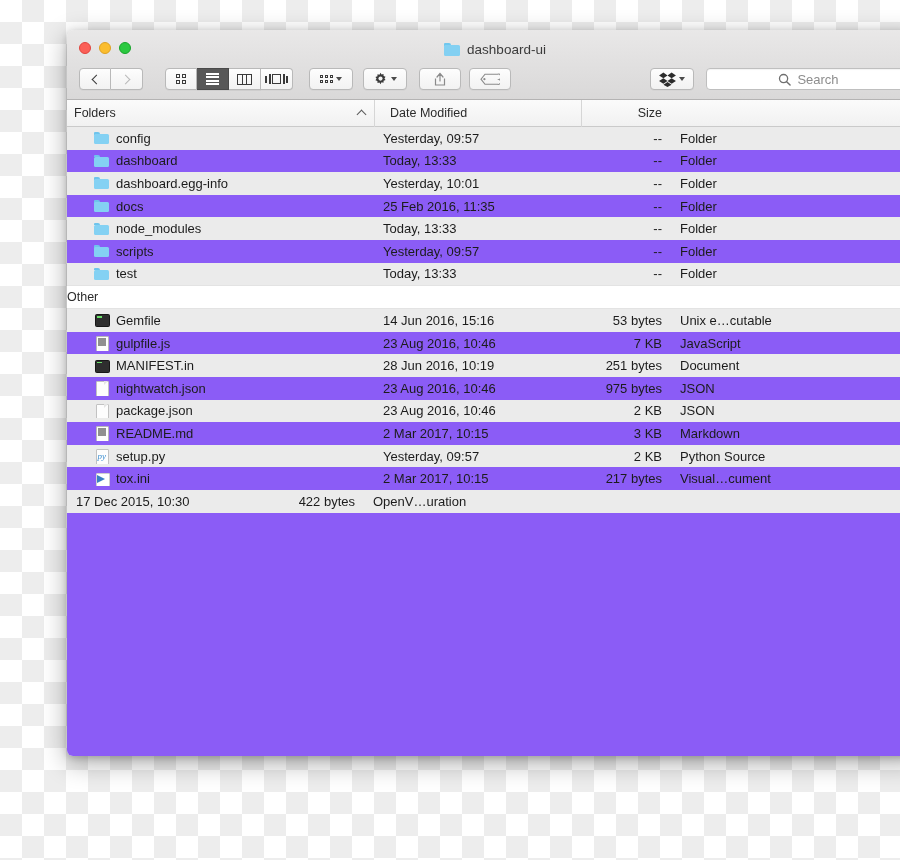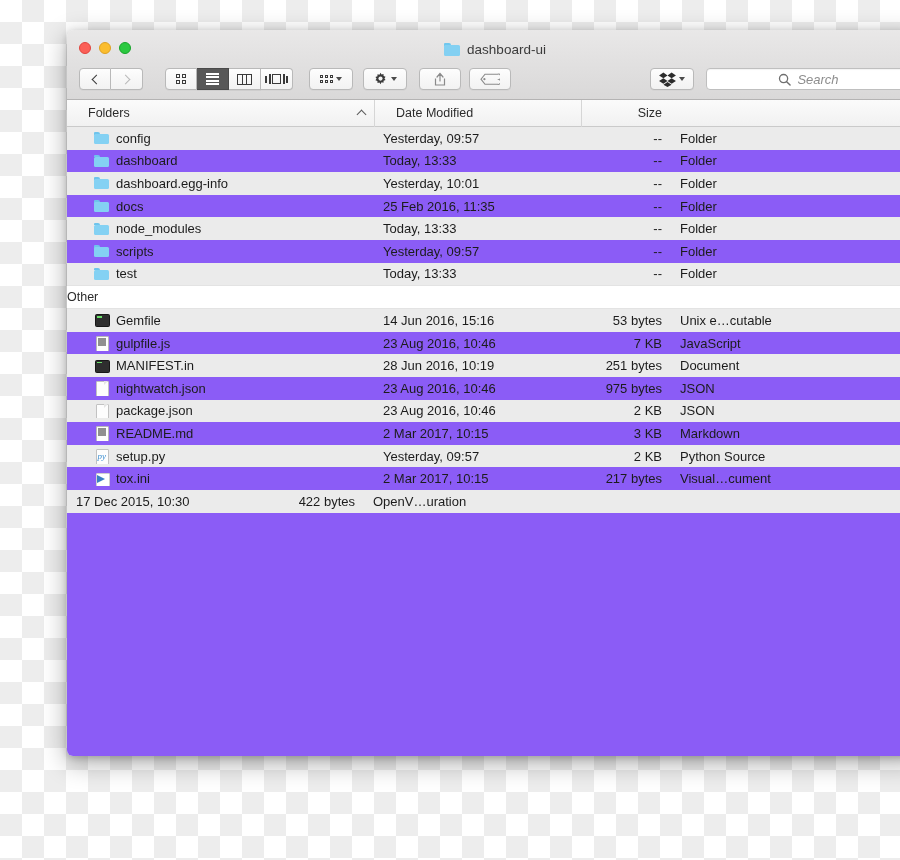--- a/index.html
+++ b/index.html
@@ -196,39 +196,38 @@
     border-radius: 4px;
     display: flex;
     align-items: center;
     justify-content: center;
     gap: 6px;
     box-shadow: inset 0 1px 1px rgba(0,0,0,0.05);
   }
   .search-placeholder {
     font-size: 13px;
     color: #8d8d8d;
-    font-style: italic;
   }
 
   
   .col-header {
     height: 27px;
     flex: 0 0 27px;
     background: linear-gradient(to bottom, #fbfbfb, #f1f1f1);
     border-bottom: 1px solid #cacaca;
     display: flex;
     align-items: center;
     font-size: 12.5px;
     color: #2b2b2b;
   }
   .col-header .col { height: 27px; display: flex; align-items: center; position: relative; }
   .col-header .col + .col { border-left: 1px solid #d6d6d6; }
 
-  .col-name  { width: 307px; padding-left: 21px; }
-  .col-date  { width: 207px; padding-left: 21px; }
+  .col-name  { width: 307px; padding-left: 7px; }
+  .col-date  { width: 207px; padding-left: 15px; }
   .col-size  { width: 90px;  justify-content: flex-end; padding-right: 9px; }
   .col-kind  { flex: 1;      padding-left: 9px; }
 
   .sort-arrow {
     position: absolute;
     right: 9px;
     width: 7px; height: 7px;
     border-left: 1.5px solid #5a5a5a;
     border-top: 1.5px solid #5a5a5a;
     transform: rotate(45deg);

